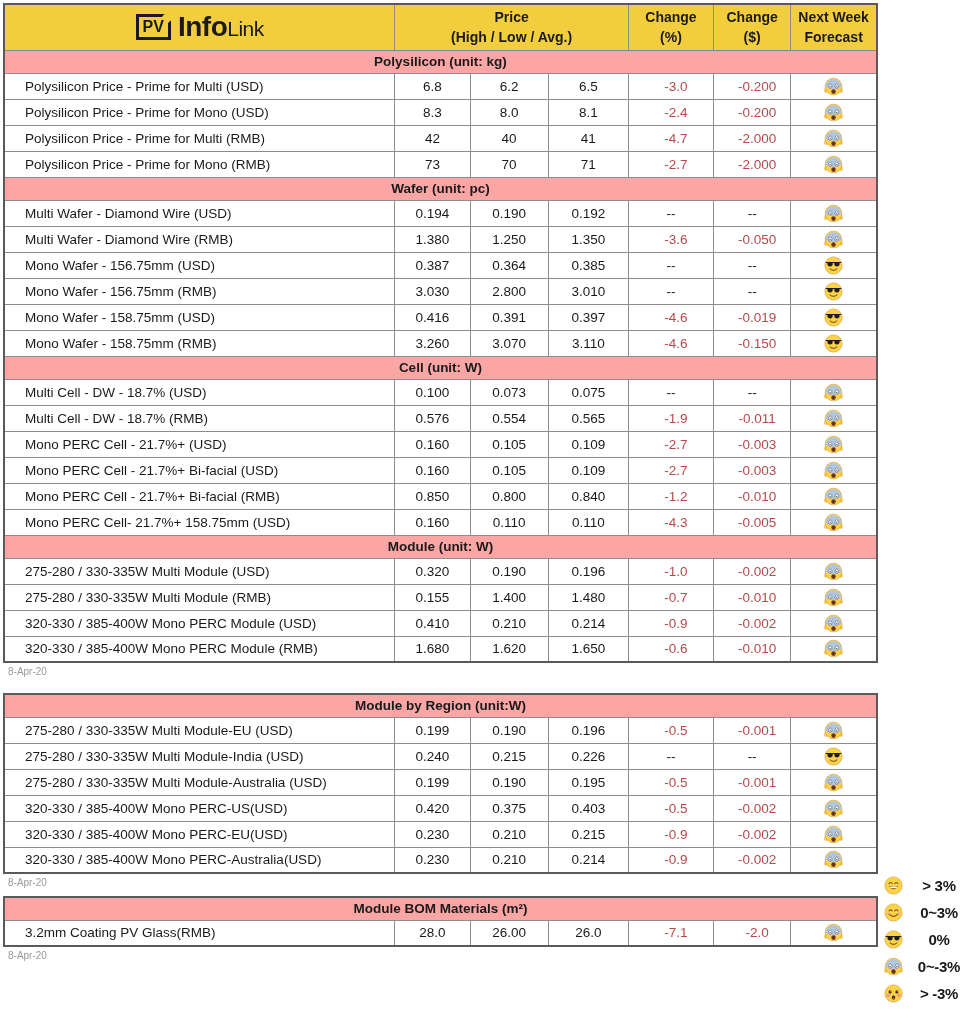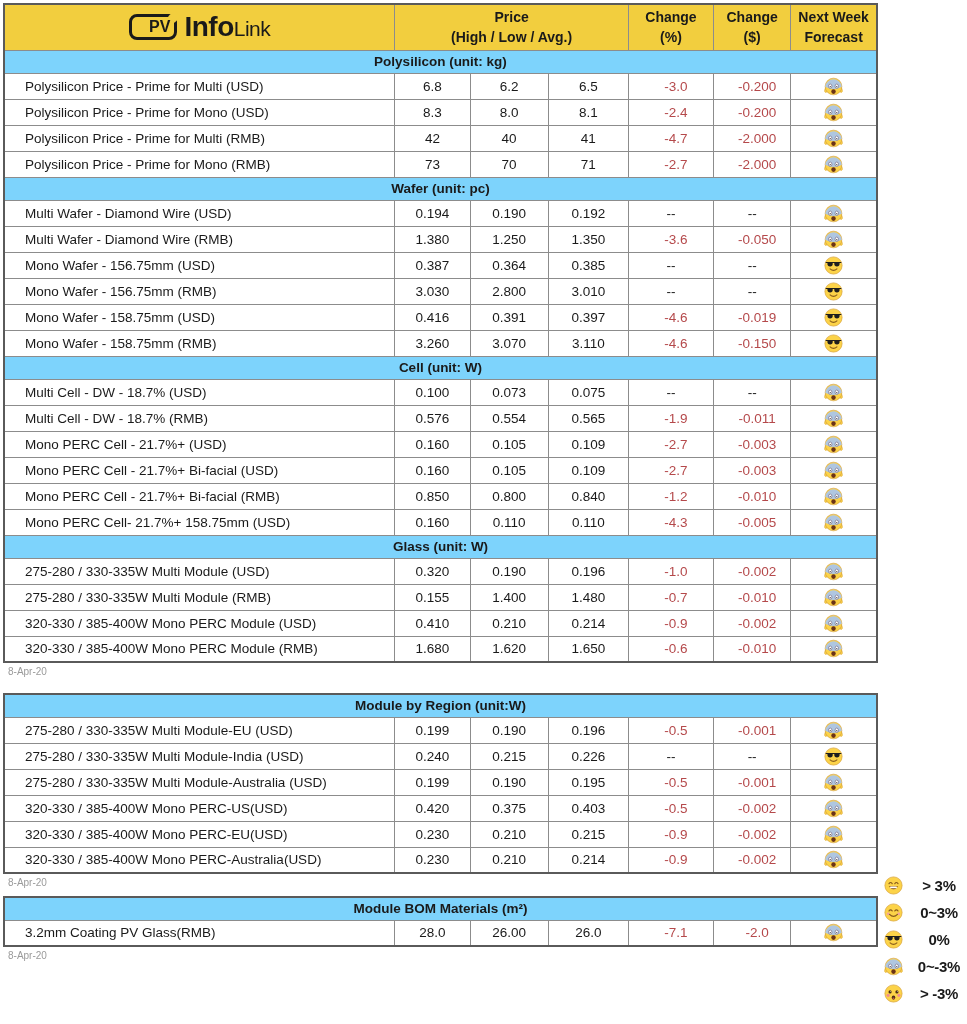--- a/index.html
+++ b/index.html
@@ -10,27 +10,27 @@
   }
   .page { position:relative; width:967px; height:1024px; padding:3px 0 0 3px; }
 
   table { border-collapse:collapse; table-layout:fixed; width:875px; border:2px solid #5a5a5a; }
   td { border:1px solid #8c8c8c; overflow:hidden; white-space:nowrap; }
 
   
   .hdr td { background:#F2CE3E; text-align:center; font-weight:bold; font-size:14px; line-height:1.45; height:46px; padding:0 2px; }
   .logo-cell { }
   .logo-wrap { display:flex; align-items:center; justify-content:center; gap:7px; }
-  .pv-badge { position:relative; border:3px solid #1a1a1a; border-radius:8px; padding:0px 4px 1px 17px; font-weight:bold; font-size:16px; line-height:1.2; }
+  .pv-badge { position:relative; border:3px solid #1a1a1a; border-radius:0; padding:0px 4px 1px 4px; font-weight:bold; font-size:16px; line-height:1.2; }
   .pv-badge::after { content:""; position:absolute; top:-5px; right:-5px; width:9px; height:9px; background:#F2CE3E; transform:rotate(45deg); }
   .logo-info { font-weight:bold; font-size:28px; letter-spacing:-0.5px; }
   .logo-link { font-weight:500; font-size:21px; letter-spacing:-0.5px; }
 
   
-  .section-row td { background:#7dd3fc; text-align:center; font-weight:bold; font-size:13.5px; height:23px; }
+  .section-row td { background:#fca5a5; text-align:center; font-weight:bold; font-size:13.5px; height:23px; }
 
   
   .data-row td { background:#fff; height:26px; font-size:13.5px; }
   .data-row td.lbl { text-align:left; padding-left:20px; }
   .data-row td.val { text-align:center; }
   .neg { color:#B5494B;padding-left:11px; }
 
   .date-line { font-size:10px; color:#9a9a9a; margin:3px 0 2px 5px; height:12px; line-height:12px; }
   .gap-md { height:13px; }
   .gap-sm { height:5px; }
@@ -315,21 +315,21 @@
           <td class="val">0.160</td>
           <td class="val">0.110</td>
           <td class="val">0.110</td>
           <td class="val neg">-4.3</td>
           <td class="val neg">-0.005</td>
           <td class="val"><svg class="face" viewBox="0 0 36 36">
               <use href="#face-scream"></use>
             </svg></td>
         </tr>
         <tr class="section-row">
-          <td class="" colspan="7">Glass (unit: W)</td>
+          <td class="" colspan="7">Module (unit: W)</td>
         </tr>
         <tr class="data-row">
           <td class="lbl">275-280 / 330-335W Multi Module  (USD)</td>
           <td class="val">0.320</td>
           <td class="val">0.190</td>
           <td class="val">0.196</td>
           <td class="val neg">-1.0</td>
           <td class="val neg">-0.002</td>
           <td class="val"><svg class="face" viewBox="0 0 36 36">
               <use href="#face-scream"></use>

